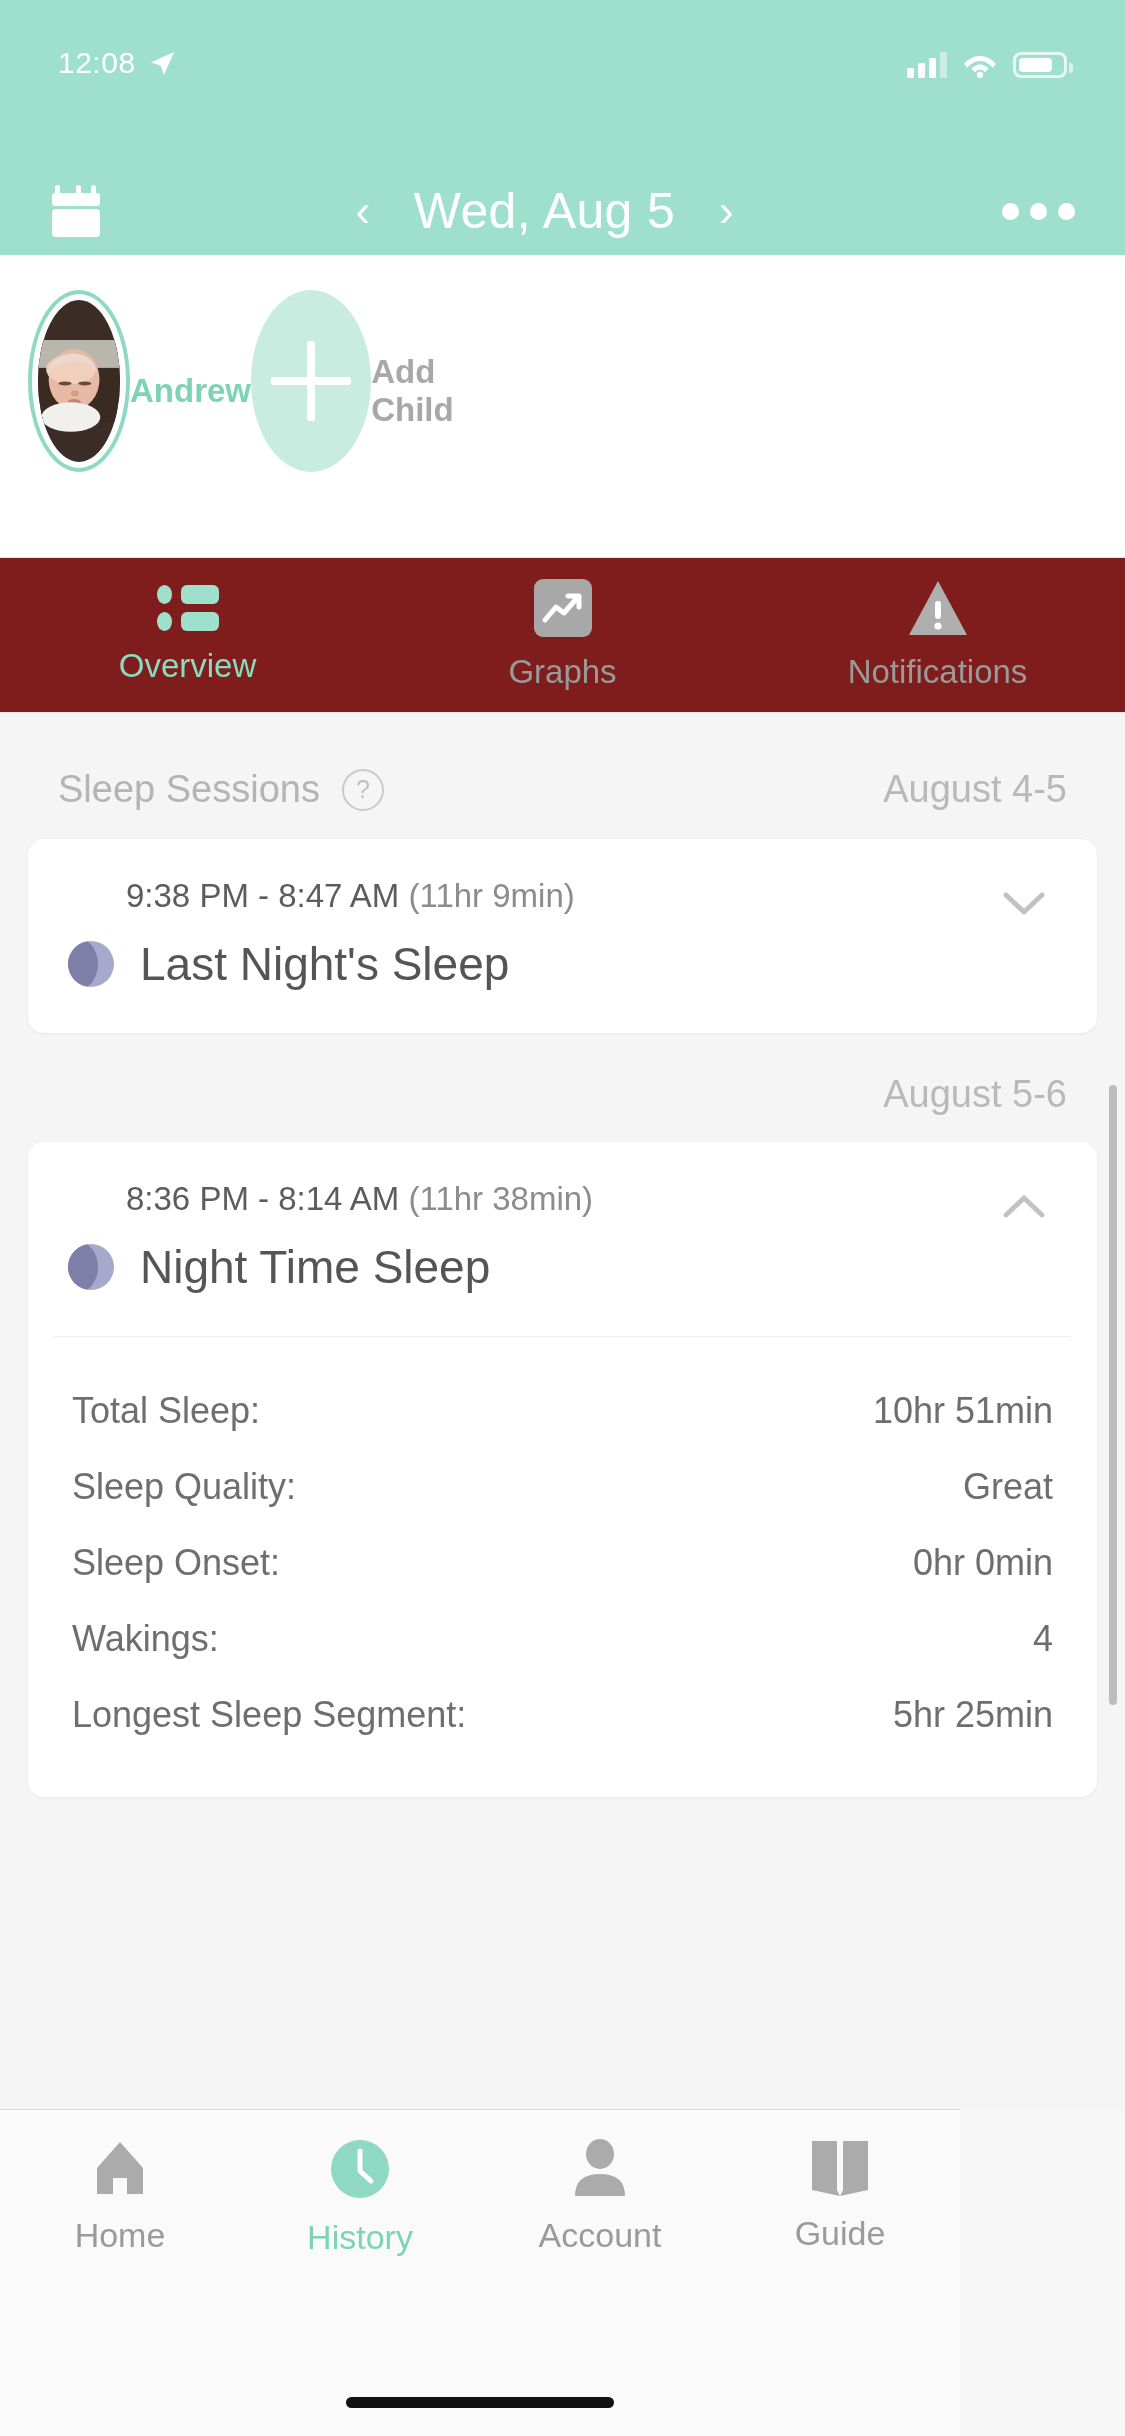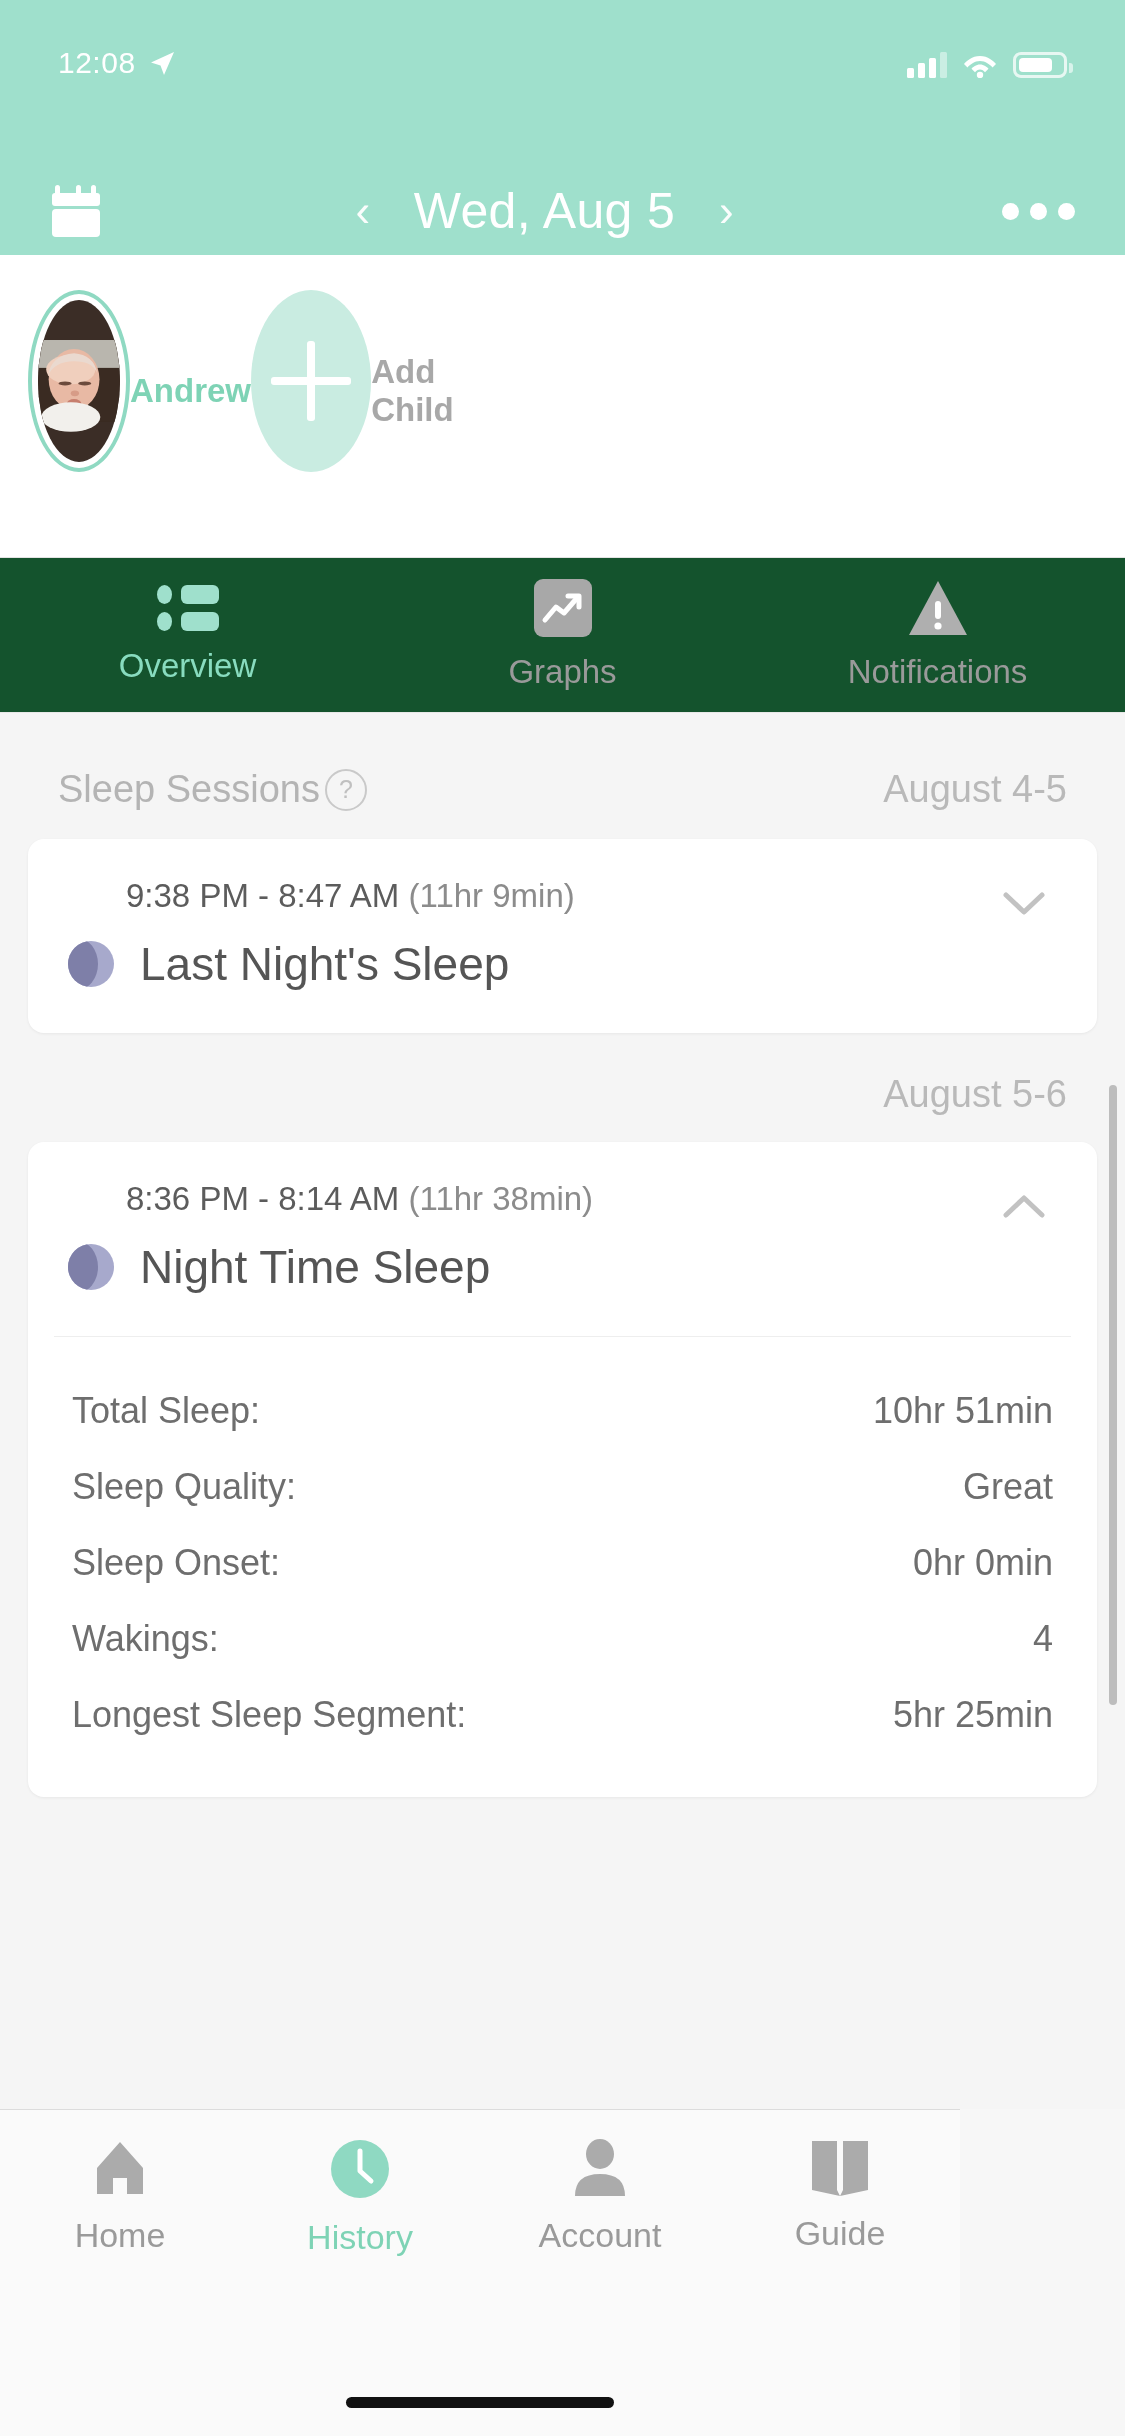--- a/index.html
+++ b/index.html
@@ -65,21 +65,21 @@
   .plus{ position:relative; width:80px; height:80px; }
   .plus::before,.plus::after{ content:""; position:absolute; background:#fff; border-radius:3px; }
   .plus::before{ left:0; top:36px; width:80px; height:8px; }
   .plus::after{ top:0; left:36px; height:80px; width:8px; }
   .child-name{ margin-top:20px; font-size:33px; color:#A8A8A8; }
   .child-name.sel{ color:#7ED3B5; }
 
   
   .segtabs{
     position:absolute; top:558px; left:0; width:1125px; height:155px;
-    background:#14532d; display:flex; border-bottom:1px solid #E8E8E8;
+    background:#7f1d1d; display:flex; border-bottom:1px solid #E8E8E8;
   }
   .segtab{ flex:1; display:flex; flex-direction:column; align-items:center; justify-content:center; gap:16px; }
   .segtab .lbl{ font-size:33px; color:#9A9A9A; }
   .segtab.active .lbl{ color:#88DCBF; }
   .ic-list{ width:62px; height:46px; position:relative; }
   .ic-list i{ position:absolute; background:#9FE0CC; }
   .ic-list i.d{ width:15px; height:19px; border-radius:50%; left:0; }
   .ic-list i.b{ width:38px; height:19px; border-radius:6px; left:24px; }
   .ic-list i.r1{ top:0 } .ic-list i.r2{ top:27px }
   .ic-graph{ width:58px; height:58px; border-radius:9px; background:#A8A8A8; position:relative; }
@@ -87,21 +87,21 @@
 
   
   .content{
     position:absolute; top:713px; left:0; width:1125px; height:1396px;
     background:#F5F5F5; overflow:hidden;
   }
   .sec-head{
     display:flex; align-items:center; justify-content:space-between;
     padding:55px 58px 28px 58px;
   }
-  .sec-left{ display:flex; align-items:center; gap:5px; }
+  .sec-left{ display:flex; align-items:center; gap:22px; }
   .sec-title{ font-size:38px; color:#B4B4B4; }
   .help{ width:42px; height:42px; border-radius:50%; border:2.5px solid #C9C9C9; color:#C0C0C0;
          font-size:25px; display:flex; align-items:center; justify-content:center; }
   .sec-date{ font-size:38px; color:#B9B9B9;text-align:center; }
   .date-only{ display:flex; justify-content:flex-end; padding:40px 58px 26px 58px; }
 
   .card{ margin:0 28px; background:#fff; border-radius:16px; box-shadow:0 1px 3px rgba(0,0,0,.06); }
   .card-head{ position:relative; padding:38px 40px 42px 40px; }
   .times{ font-size:33px; color:#5C5C5C; padding-left:58px; }
   .times .dur{ color:#8C8C8C; }

